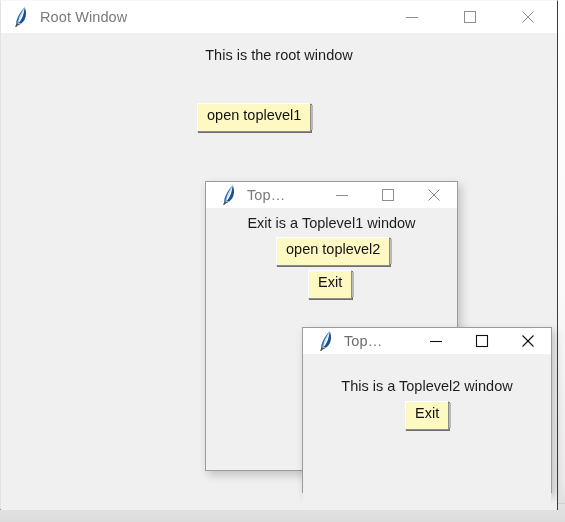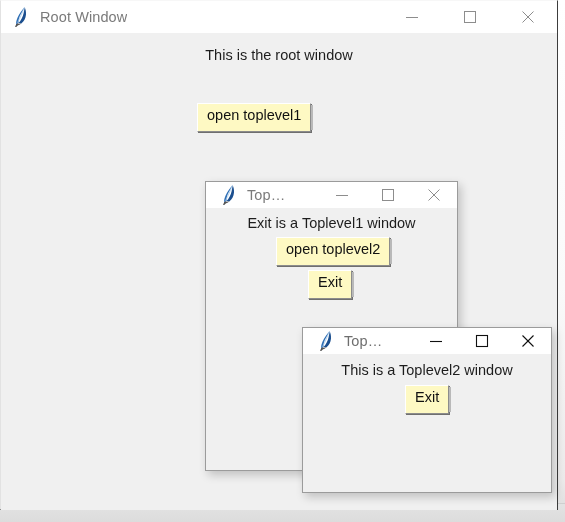--- a/index.html
+++ b/index.html
@@ -162,21 +162,21 @@
   #root-message { position: absolute; left: 0; top: 14px; width: 100%; text-align: center; }
   #open-toplevel1-button { position: absolute; left: 196px; top: 70px; }
 
   #toplevel1-window { left: 205px; top: 181px; width: 253px; height: 290px; }
   #toplevel1-client { height: 250px; }
   #toplevel1-message { position: absolute; left: 0; top: 7px; width: 100%; }
   #open-toplevel2-button { position: absolute; left: 70px; top: 29px; }
   #toplevel1-exit-button { position: absolute; left: 102px; top: 62px; }
 
   #toplevel2-window { left: 302px; top: 327px; width: 250px; height: 166px; }
-  #toplevel2-client { height: 134px; }
+  #toplevel2-client { height: 134px; margin-top: 16px; }
   #toplevel2-message { position: absolute; left: 0; top: 8px; width: 100%; }
   #toplevel2-exit-button { position: absolute; left: 102px; top: 31px; }
 </style>
 </head>
 <body>
 
 <div id="desktop-backdrop"></div>
 <div id="taskbar-edge"></div>
 <div id="taskbar-strip"></div>
 <div class="taskbar-tick" style="left:303px;"></div>

